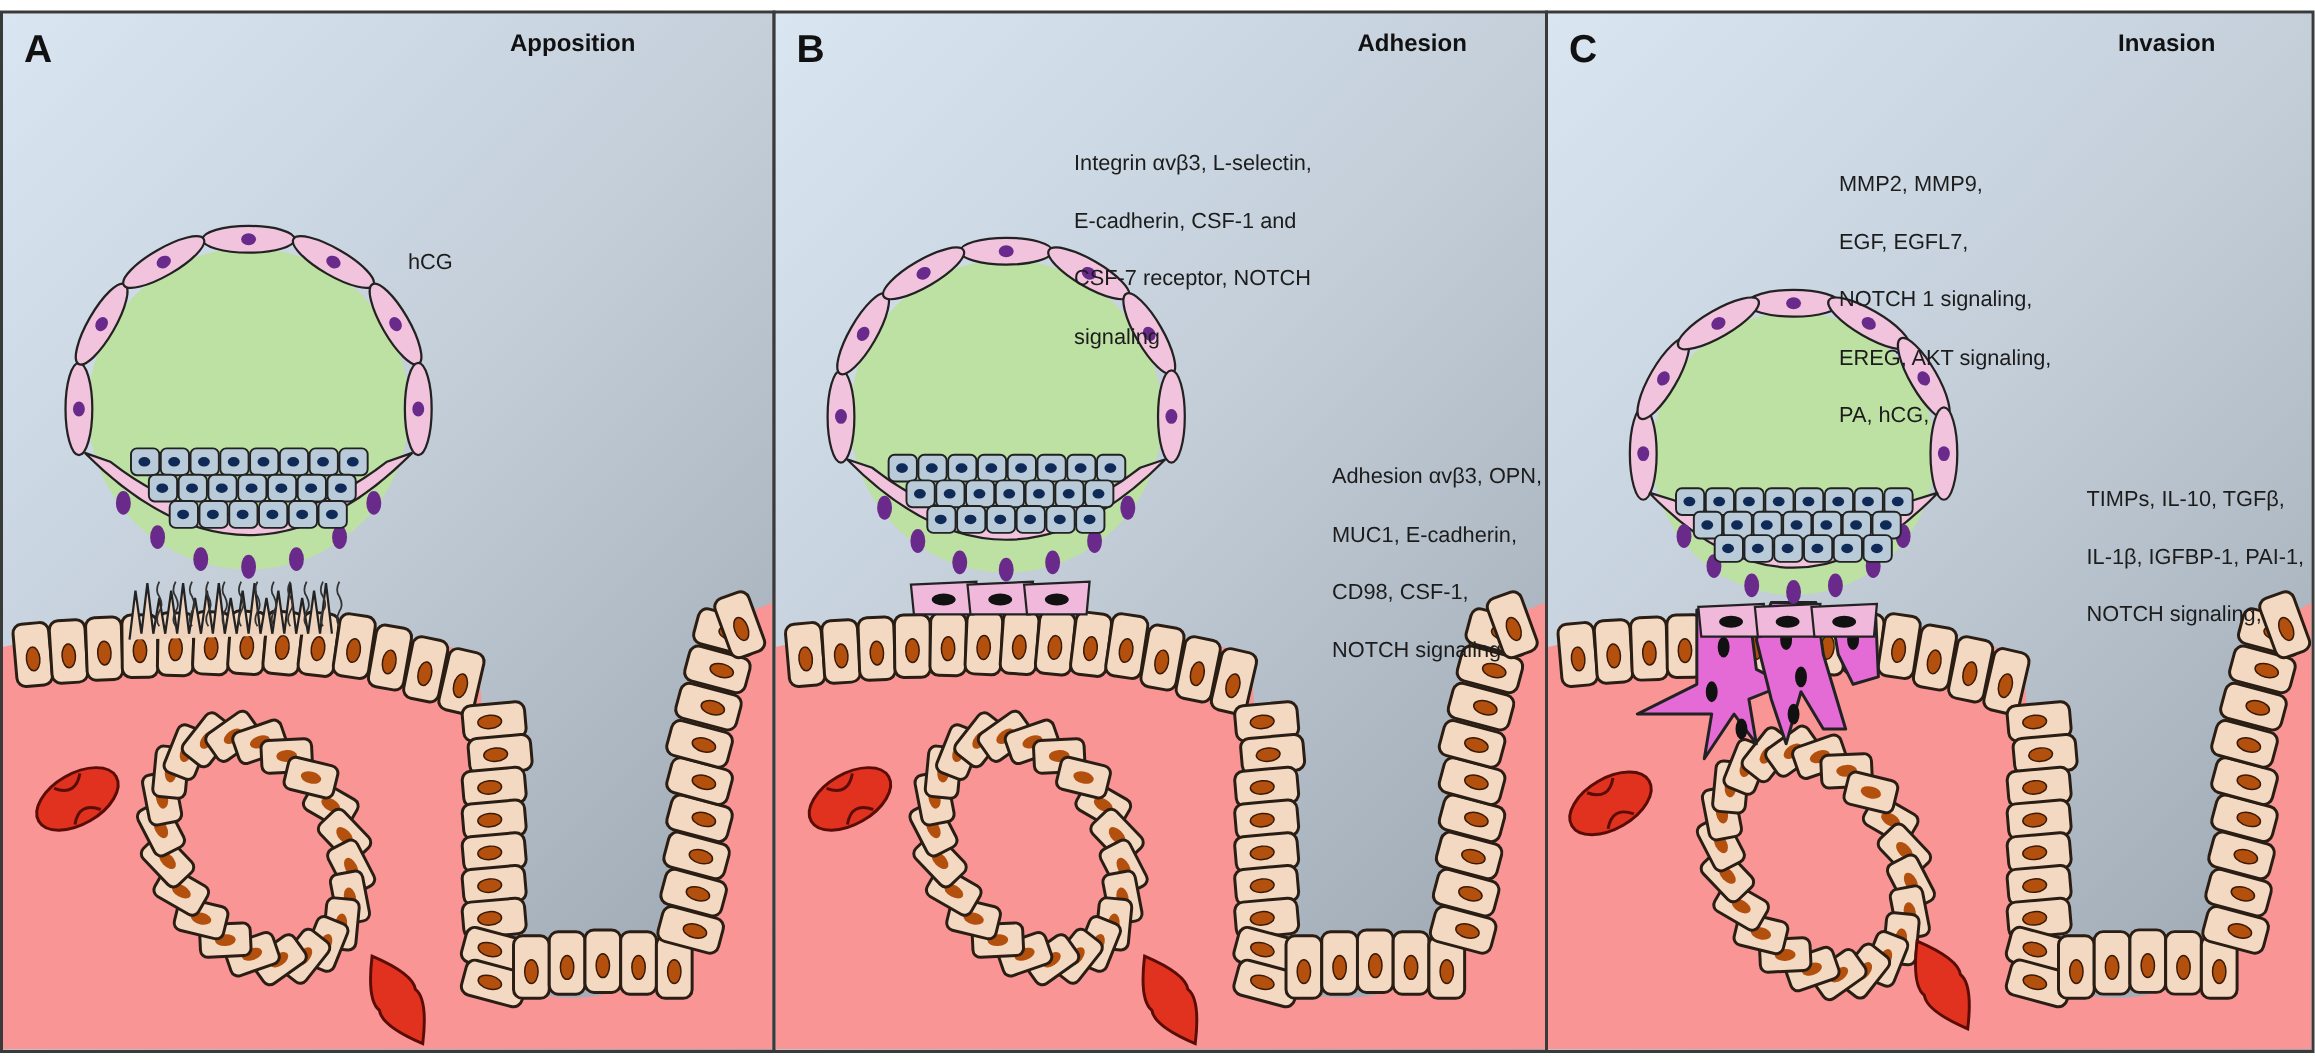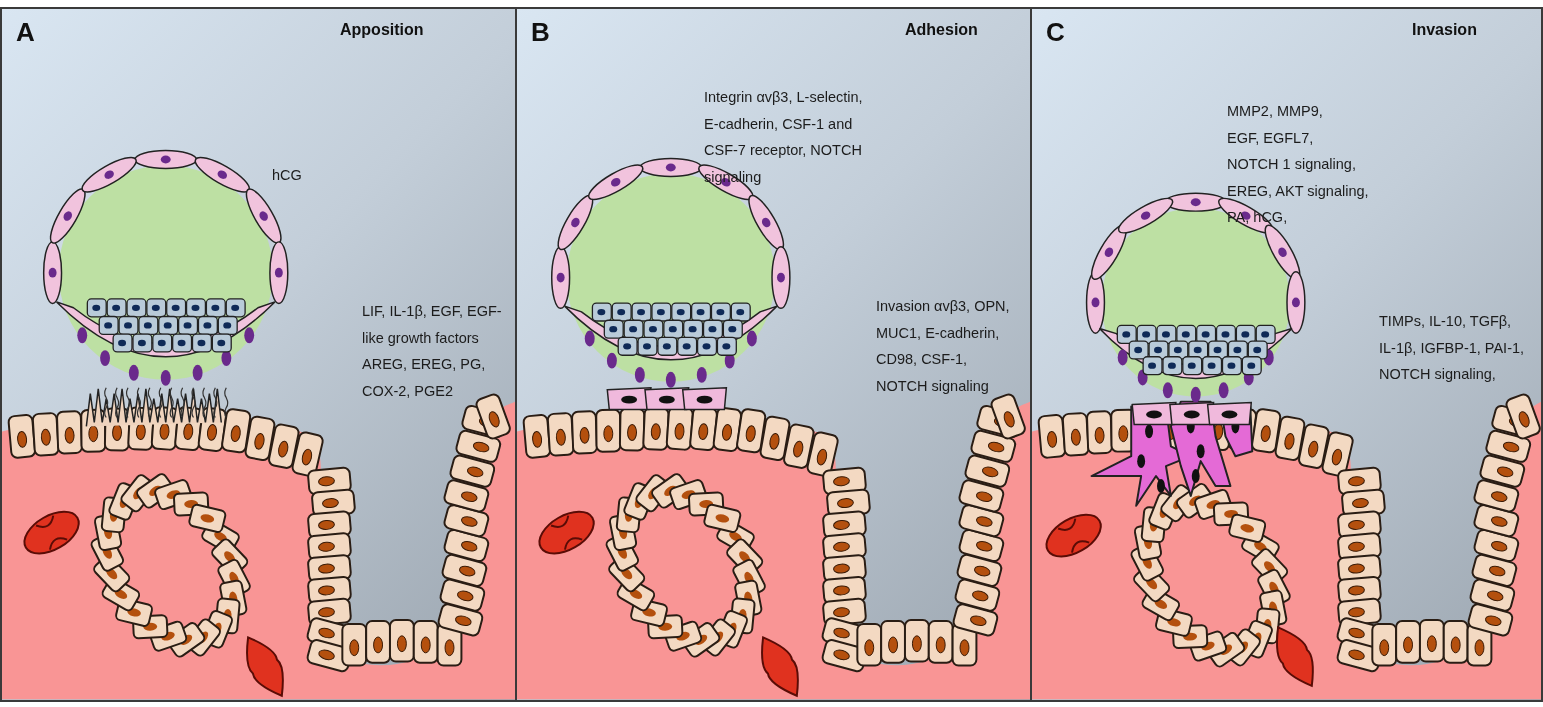--- a/index.html
+++ b/index.html
@@ -8,21 +8,21 @@
   .panel { position: absolute; top: 7px; height: 695px; border: 2px solid #3a3a3a;
            box-sizing: border-box; overflow: hidden;
            background: linear-gradient(135deg, #d9e6f2 0%, #c3ced9 45%, #9aa4ae 100%); }
   #panel-a { left: 0px;   width: 517px; }
   #panel-b { left: 515px; width: 517px; }
   #panel-c { left: 1030px; width: 513px; }
   .panel svg.scene { position: absolute; left: 0; top: 0; width: 100%; height: 100%; }
   .letter { position: absolute; left: 14px; top: 8px; font-size: 26px; font-weight: bold; color: #111; z-index: 3; }
   .title  { position: absolute; top: 12px; font-size: 16px; font-weight: bold; color: #111; z-index: 3; }
   .label  { position: absolute; font-size: 14.5px; line-height: 22.5px; color: #1c1c1c; z-index: 3; white-space: nowrap; }
-  .label div { margin: 4px; }
+  .label div { margin: 16px; }
 </style>
 </head>
 <body>
 
 <div class="panel" id="panel-a">
   <svg class="scene" viewBox="0 0 517 695">
     <g>
       <path class="stroma-path" d="M0,425 C60,410 150,405 300,425 C330,430 320,470 320,540 C320,620 330,655 370,660 C420,665 460,640 470,580 C480,520 470,470 480,430 C490,405 505,400 517,395 L517,695 L0,695 Z" fill="#f99595"></path>
     </g>
     <g class="epi-row">
@@ -369,26 +369,20 @@
         <path d="M182,381 q-3,6 0,10 q3,6 0,10 q-3,6 0,10" fill="none" stroke="#333" stroke-width="1.2"></path>
         <path d="M193,381 q-3,6 0,10 q3,6 0,10 q-3,6 0,10" fill="none" stroke="#333" stroke-width="1.2"></path>
         <path d="M204,381 q-3,6 0,10 q3,6 0,10 q-3,6 0,10" fill="none" stroke="#333" stroke-width="1.2"></path>
         <path d="M215,381 q-3,6 0,10 q3,6 0,10 q-3,6 0,10" fill="none" stroke="#333" stroke-width="1.2"></path>
         <path d="M226,381 q-3,6 0,10 q3,6 0,10 q-3,6 0,10" fill="none" stroke="#333" stroke-width="1.2"></path>
       </g>
   </svg>
   <div class="letter">A</div>
   <div class="title" style="left:338px">Apposition</div>
   <div class="label" style="left:270px;top:155px">hCG</div>
-  <div class="label" style="left:356px;top:287px">
-    <div>LIF, IL-1β, EGF, EGF-</div>
-    <div>like growth factors</div>
-    <div>AREG, EREG, PG,</div>
-    <div>COX-2, PGE2</div>
-  </div>
 </div>
 
 <div class="panel" id="panel-b">
   <svg class="scene" viewBox="0 0 517 695">
     <g>
       <path class="stroma-path" d="M0,425 C60,410 150,405 300,425 C330,430 320,470 320,540 C320,620 330,655 370,660 C420,665 460,640 470,580 C480,520 470,470 480,430 C490,405 505,400 517,395 L517,695 L0,695 Z" fill="#f99595"></path>
     </g>
     <g class="epi-row">
         <g transform="translate(20,430) rotate(-5)">
           <rect x="-12" y="-21" width="24" height="42" rx="6" fill="#f3d9c2" stroke="#2a1d14" stroke-width="2"></rect>
@@ -730,21 +724,21 @@
   </svg>
   <div class="letter">B</div>
   <div class="title" style="left:388px">Adhesion</div>
   <div class="label" style="left:183px;top:73px">
     <div>Integrin αvβ3, L-selectin,</div>
     <div>E-cadherin, CSF-1 and</div>
     <div>CSF-7 receptor, NOTCH</div>
     <div>signaling</div>
   </div>
   <div class="label" style="left:355px;top:282px">
-    <div>Invasion αvβ3, OPN,</div>
+    <div>Adhesion αvβ3, OPN,</div>
     <div>MUC1, E-cadherin,</div>
     <div>CD98, CSF-1,</div>
     <div>NOTCH signaling</div>
   </div>
 </div>
 
 <div class="panel" id="panel-c">
   <svg class="scene" viewBox="0 0 513 695">
     <g>
       <path class="stroma-path" d="M0,425 C60,410 150,405 300,425 C330,430 320,470 320,540 C320,620 330,655 370,660 C420,665 460,640 470,580 C480,520 470,470 480,430 C490,405 505,400 513,395 L513,695 L0,695 Z" fill="#f99595"></path>
@@ -1095,21 +1089,21 @@
         <path d="M101,398 L145,396 L143,418 L103,418 Z" fill="#f0b9dc" stroke="#222" stroke-width="1.5"></path>
         <ellipse cx="123" cy="408" rx="8" ry="4" fill="#111"></ellipse>
         <path d="M139,398 L183,396 L181,418 L141,418 Z" fill="#f0b9dc" stroke="#222" stroke-width="1.5"></path>
         <ellipse cx="161" cy="408" rx="8" ry="4" fill="#111"></ellipse>
         <path d="M177,398 L221,396 L219,418 L179,418 Z" fill="#f0b9dc" stroke="#222" stroke-width="1.5"></path>
         <ellipse cx="199" cy="408" rx="8" ry="4" fill="#111"></ellipse>
       </g>
   </svg>
   <div class="letter">C</div>
   <div class="title" style="left:380px">Invasion</div>
-  <div class="label" style="left:191px;top:87px">
+  <div class="label" style="left:178px;top:87px">
     <div>MMP2, MMP9,</div>
     <div>EGF, EGFL7,</div>
     <div>NOTCH 1 signaling,</div>
     <div>EREG, AKT signaling,</div>
     <div>PA, hCG,</div>
   </div>
   <div class="label" style="left:343px;top:297px">
     <div>TIMPs, IL-10, TGFβ,</div>
     <div>IL-1β, IGFBP-1, PAI-1,</div>
     <div>NOTCH signaling,</div>

